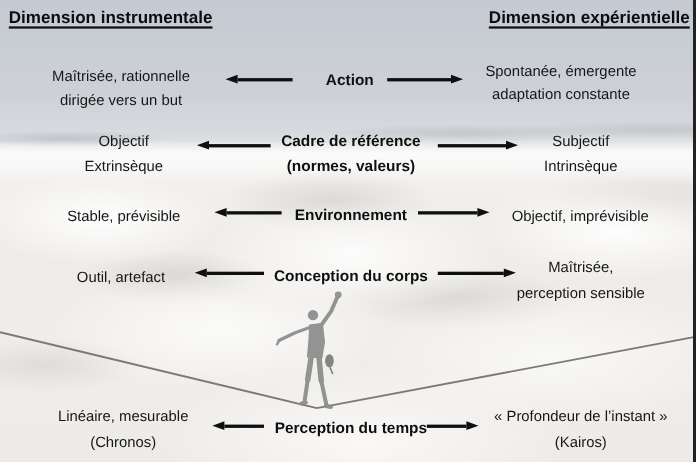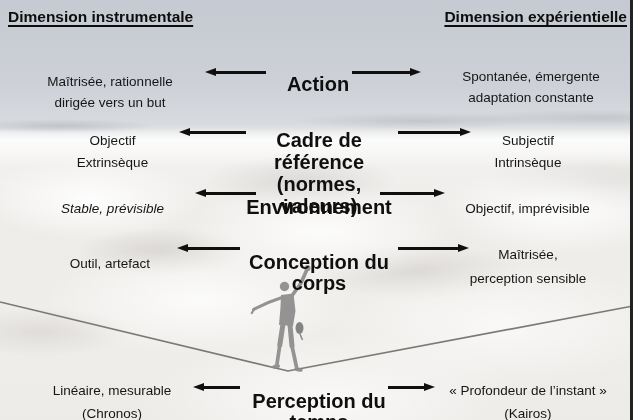--- a/index.html
+++ b/index.html
@@ -32,30 +32,30 @@
       linear-gradient(180deg, #c5c9d1 0%, #cdd1d7 20%, #d7dade 29%, #e6e7e8 32%, #f2f1ef 36%, #eeece9 55%, #f0eeeb 75%, #edebe8 100%);
   }
   .edge-strip{position:absolute;top:0;right:0;width:3px;height:420px;background:#222;}
   svg.scene{position:absolute;left:0;top:0;pointer-events:none;}
 
   .hdr{position:absolute;top:7px;font-weight:bold;font-size:15.5px;line-height:20px;
        color:#0d0d0d;text-decoration:underline;text-decoration-thickness:1.5px;text-underline-offset:3px;}
   .hdr.left{left:8px;}
   .hdr.right{right:6px;text-align:right;}
 
-  .lbl{position:absolute;text-align:center;font-size:13.5px;line-height:21px;white-space:pre-line;color:#161616;margin-top:12px;}
-  .ctr{font-weight:bold;font-size:20px;color:#0f0f0f;}
+  .lbl{position:absolute;text-align:center;font-size:13.5px;line-height:21px;white-space:pre-line;color:#161616;}
+  .ctr{font-weight:bold;font-size:14px;color:#0f0f0f;}
 
   .l1{left:10px;width:200px;top:59px;}
   .c1{left:238px;width:160px;top:62px;}
-  .r1{left:428px;width:206px;top:54px;}
+  .r1{left:407px;width:206px;top:54px;}
   .l2{left:10px;width:205px;top:118px;line-height:22px;}
   .c2{left:238px;width:162px;top:117px;line-height:22px;}
   .r2{left:428px;width:200px;top:118px;line-height:22px;}
-  .l3{left:10px;width:205px;top:186px;font-style:italic;}
+  .l3{left:10px;width:205px;top:186px;}
   .c3{left:240px;width:158px;top:185px;}
   .r3{left:425px;width:205px;top:186px;}
   .l4{left:10px;width:200px;top:241px;}
   .c4{left:233px;width:172px;top:240px;}
   .r4{left:430px;width:196px;top:231px;line-height:24px;}
   .l5{left:12px;width:200px;top:367px;line-height:23px;}
   .c5{left:240px;width:158px;top:379px;}
   .r5{left:424px;width:208px;top:367px;line-height:23px;text-align:center;}
 
   .arrow{position:absolute;height:2.6px;background:#0f0f0f;}

